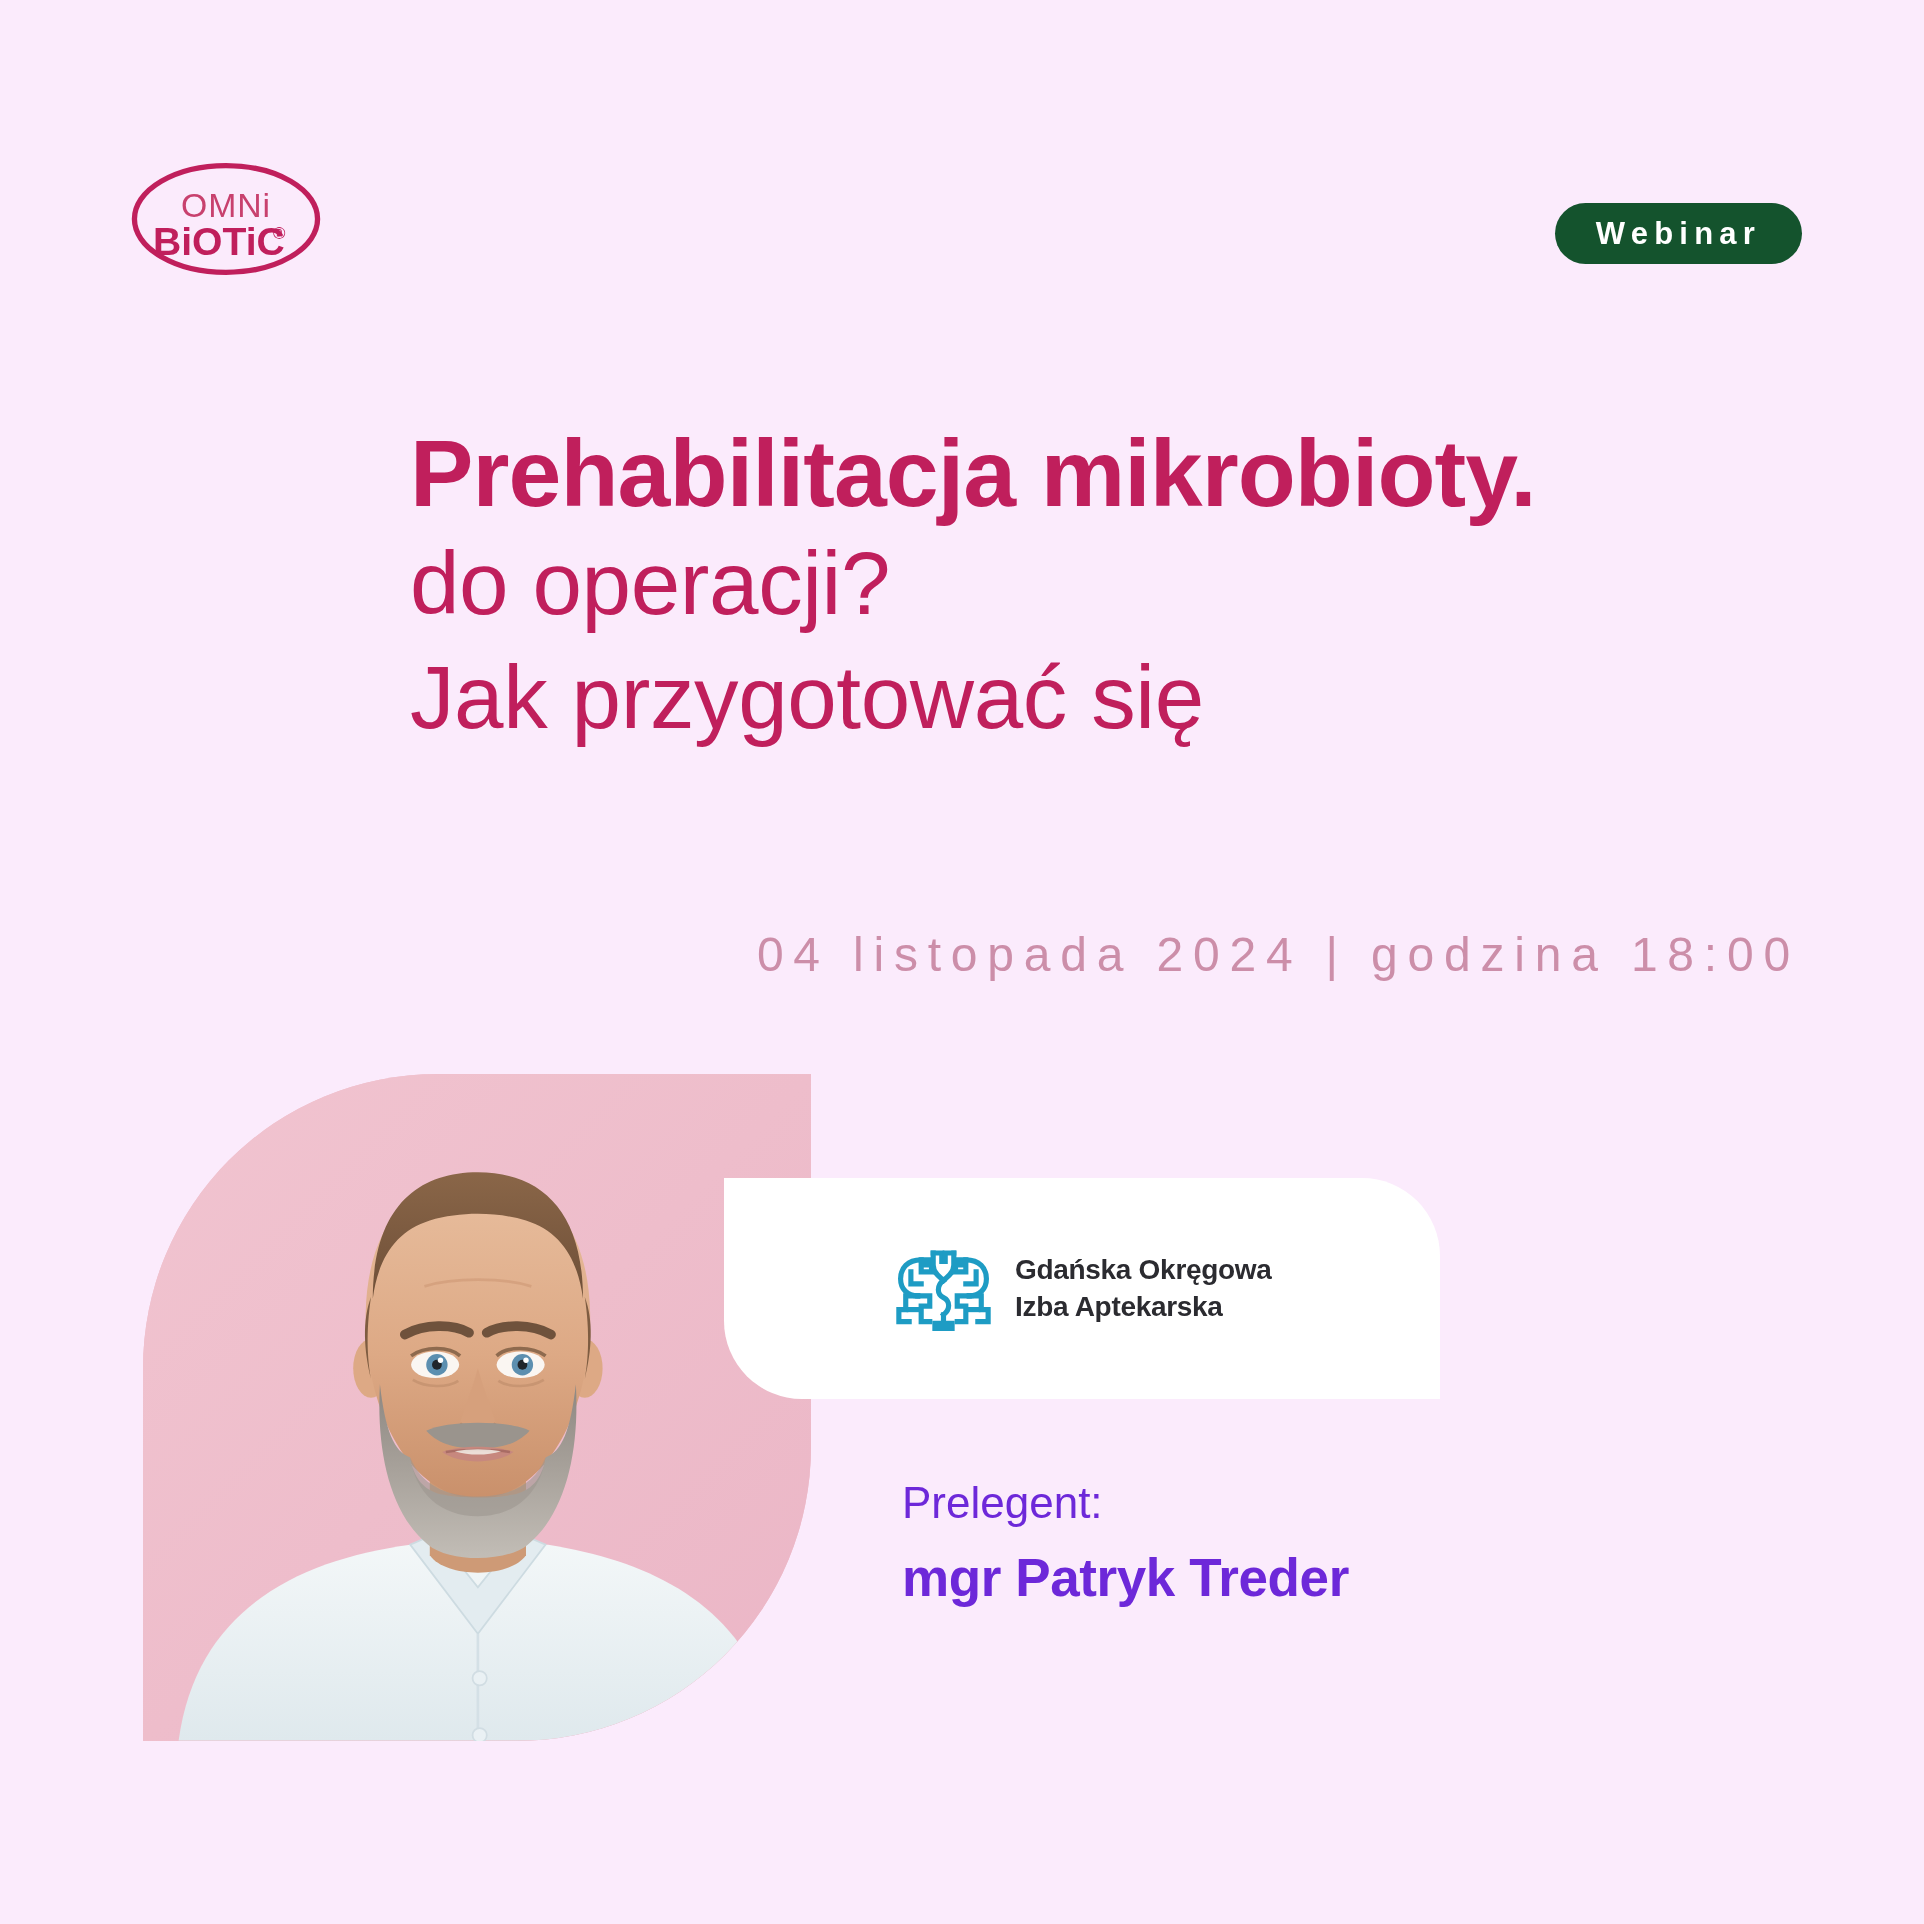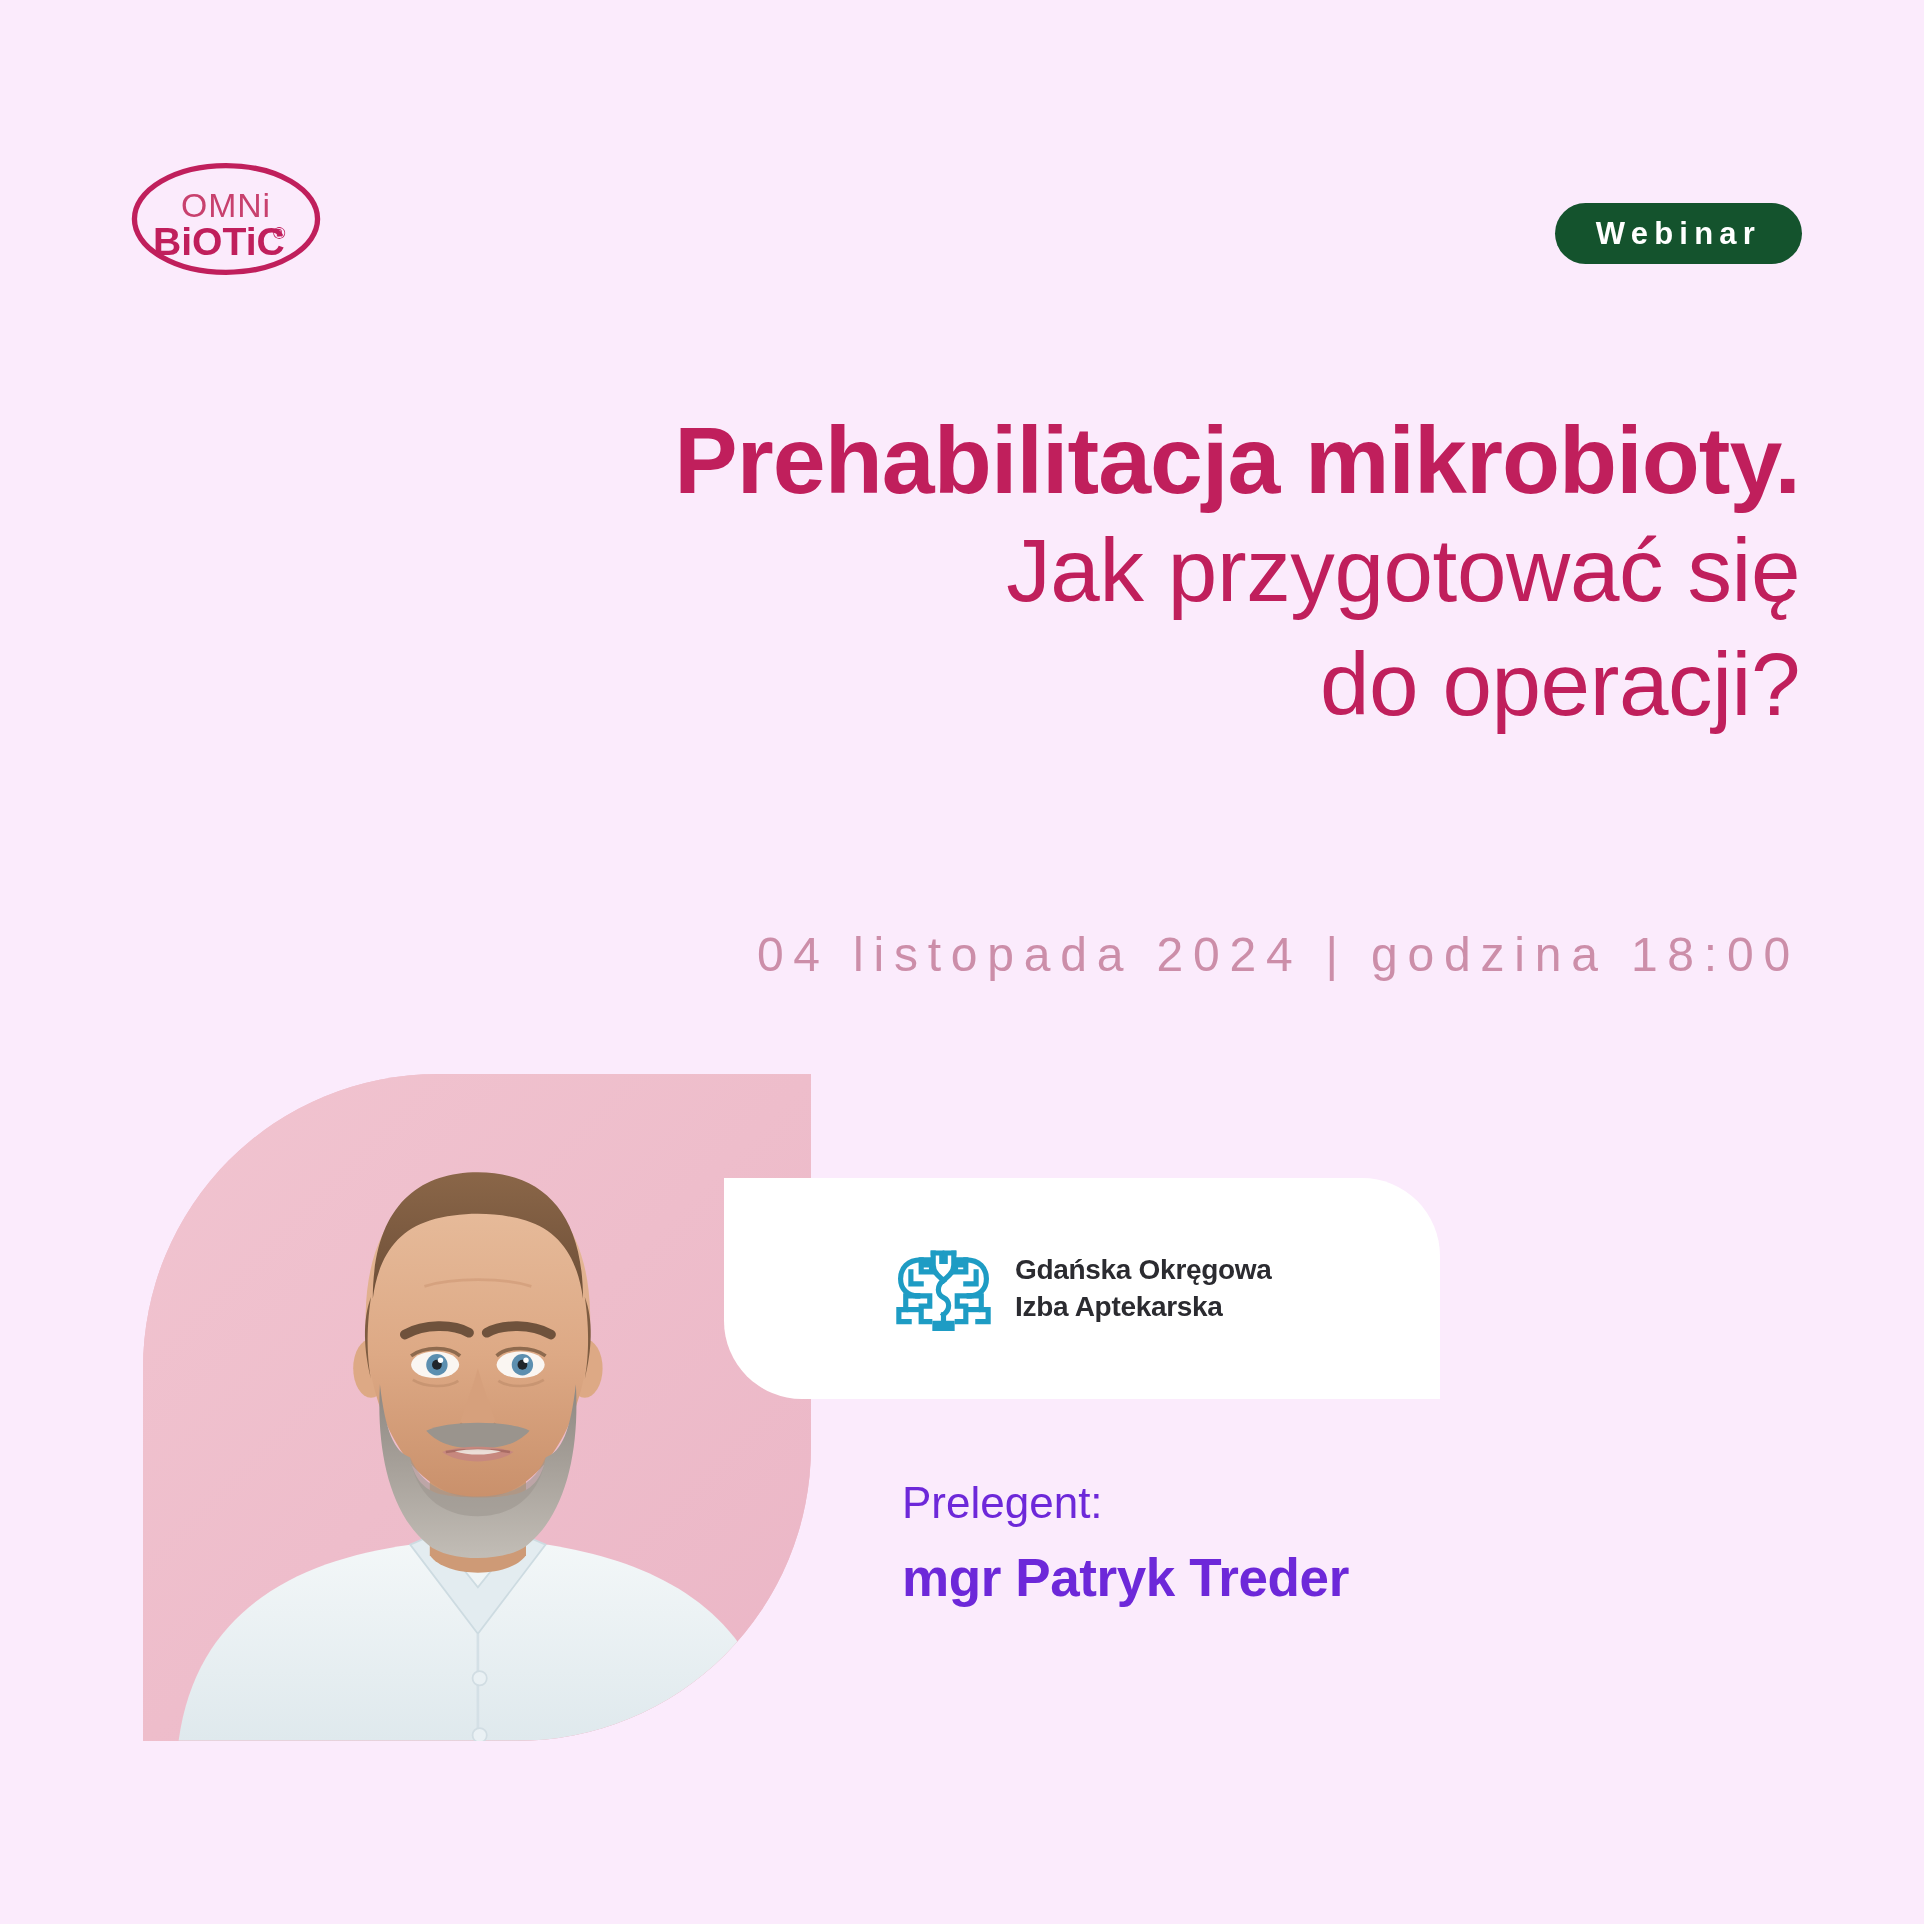--- a/index.html
+++ b/index.html
@@ -50,23 +50,22 @@
     line-height: 61px;
     text-align: left;
     white-space: nowrap;
     box-sizing: border-box;
   }
 
   
   .headline {
     position: absolute;
     right: 125px;
-    top: 406px;
+    top: 419px;
     width: 1390px;
-    text-align: right;
   }
   .headline-main {
     font-size: 95px;
     font-weight: 700;
     color: #C01F5C;
     line-height: 1.14;
     letter-spacing: -0.9px;
     white-space: nowrap;
   }
   .headline-sub {
@@ -180,22 +179,22 @@
       <text x="108" y="62" text-anchor="middle" font-family="'Liberation Sans', sans-serif" font-size="38" font-weight="400" fill="#C8416E" letter-spacing="1">OMNi</text>
       <text x="100" y="104" text-anchor="middle" font-family="'Liberation Sans', sans-serif" font-size="44" font-weight="700" fill="#C01F5C" letter-spacing="0">BiOTiC</text>
       <text x="168" y="86" text-anchor="middle" font-family="'Liberation Sans', sans-serif" font-size="19" font-weight="400" fill="#C01F5C">®</text>
     </svg>
   </div>
 
   <div class="webinar-badge">Webinar</div>
 
   <div class="headline">
     <div class="headline-main">Prehabilitacja mikrobioty.</div>
+    <div class="headline-sub">do operacji?</div>
     <div class="headline-sub">Jak przygotować się</div>
-    <div class="headline-sub">do operacji?</div>
   </div>
 
   <div class="event-datetime">04 listopada 2024 | godzina 18:00</div>
 
   <div class="speaker-photo">
     <svg class="photo-canvas" viewBox="0 0 750 748" xmlns="http://www.w3.org/2000/svg" aria-hidden="true">
       <defs>
         <linearGradient id="bgPink" x1="0" y1="0" x2="1" y2="1">
           <stop offset="0%" stop-color="#F1C4D0"></stop>
           <stop offset="100%" stop-color="#EBB6C6"></stop>

